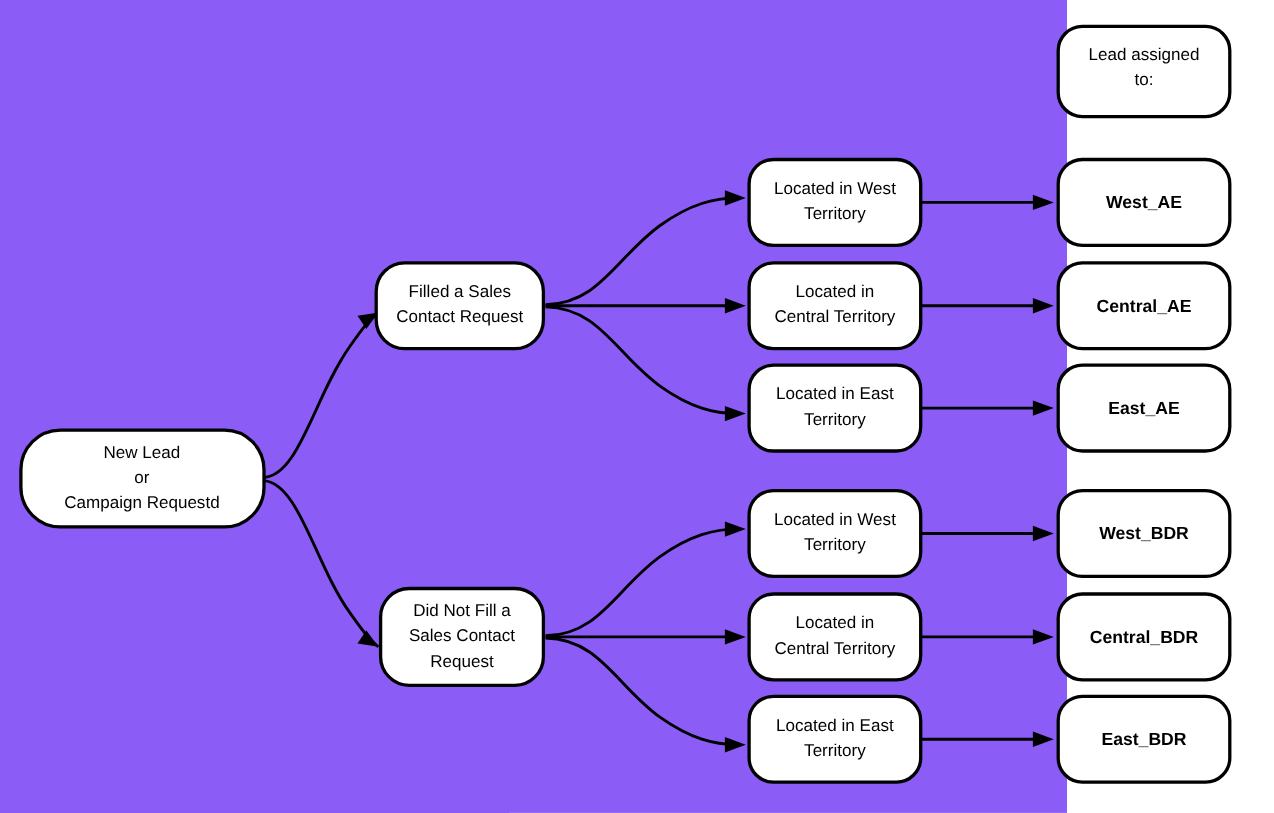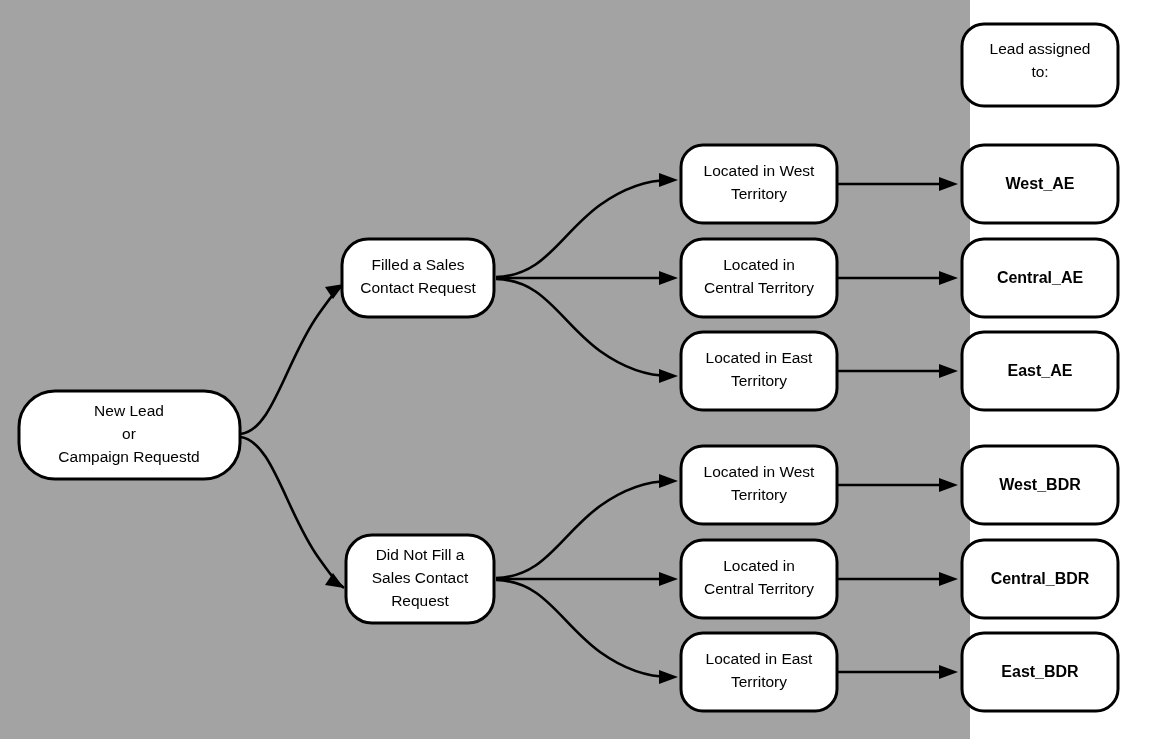--- a/index.html
+++ b/index.html
@@ -10,21 +10,21 @@
   body {
     width: 1158px;
     height: 739px;
     overflow: hidden;
     font-family: "Liberation Sans", sans-serif;
   }
   #diagram-root {
     position: relative;
     width: 970px;
     height: 739px;
-    background: #a3a3a3;
+    background: #8b5cf6;
   }
   svg.flow {
     display: block;
     width: 1158px;
     height: 739px;
   }
   .node-shape {
     fill: #ffffff;
     stroke: #000000;
     stroke-width: 3;

